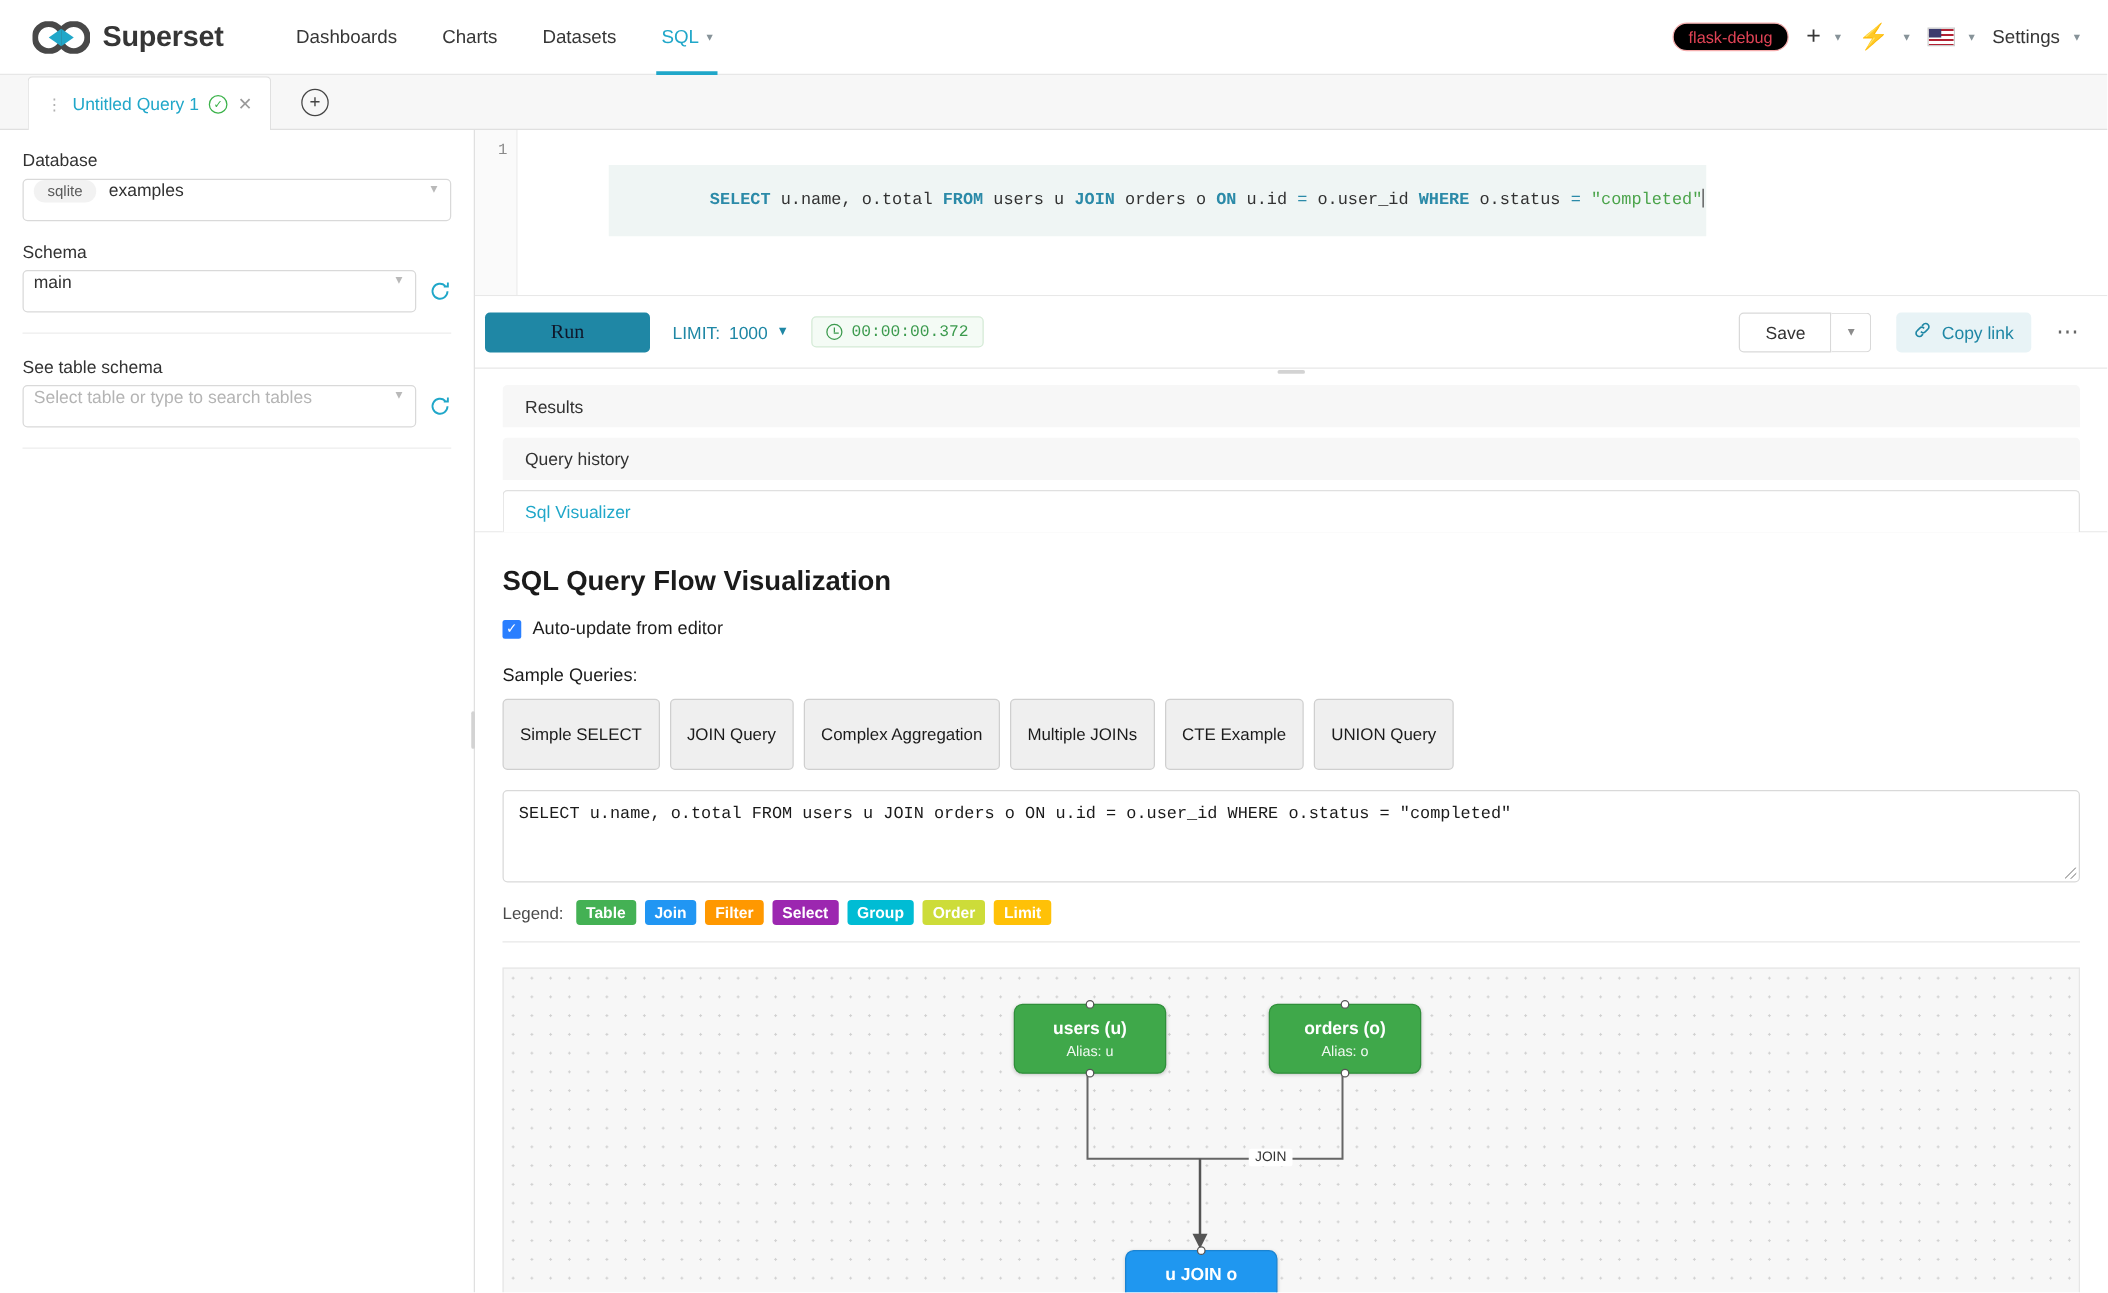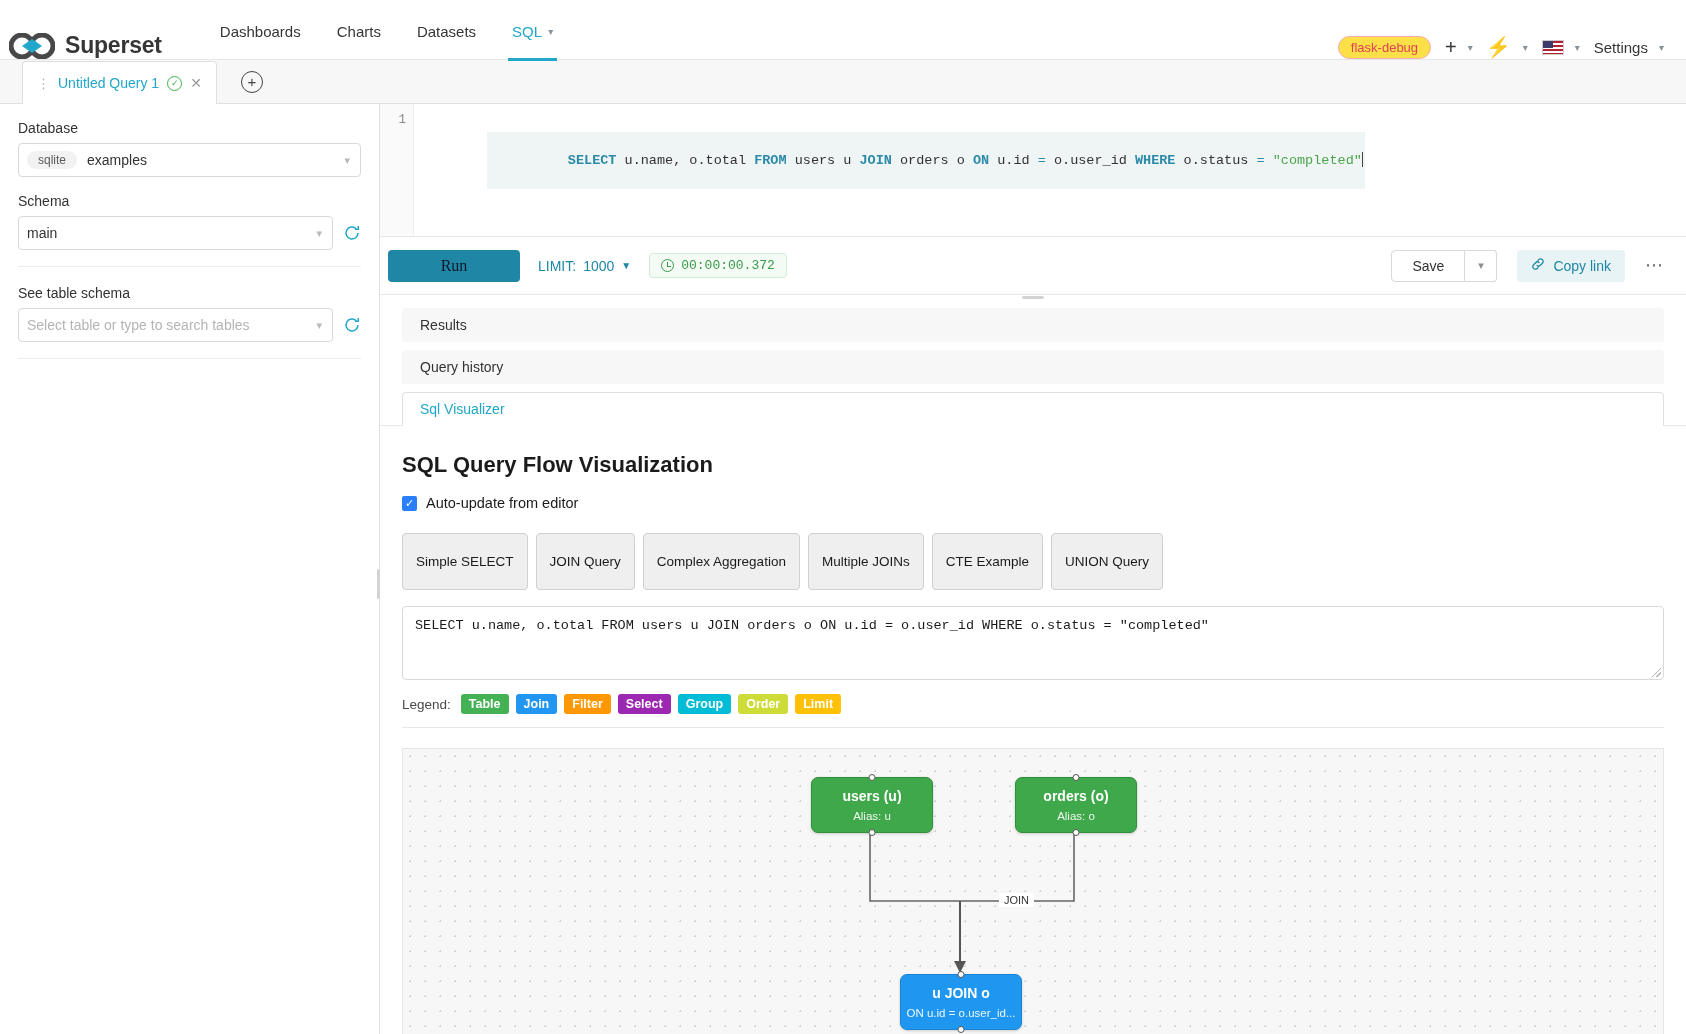--- a/index.html
+++ b/index.html
@@ -7,44 +7,44 @@
     width: 1686px; height: 1034px;
     font-family: "Liberation Sans", sans-serif;
     background: #ffffff;
     overflow: hidden;
     color: #323232;
   }
 
   
   .navbar {
     height: 60px; width: 100%;
-    display: flex; align-items: flex-end;
+    display: flex; align-items: center;
     border-bottom: 1px solid #e7e7e7;
     background: #fff;
-    padding: 0 22px 0 9px;
+    padding: 0 22px 0 26px;
     position: relative;
   }
   .brand { display: flex; align-items: center; gap: 10px; margin-right: 40px; }
   .brand-logo { width: 46px; height: 26px; }
   .brand-text { font-size: 23px; font-weight: bold; color: #20a7c9; letter-spacing: -0.2px; color:#363636;}
   .navlinks { display: flex; align-items: center; height: 56px; }
   .navlink {
     font-size: 15px; color: #363636; padding: 0 18px;
     height: 60px; display: flex; align-items: center; cursor: pointer;
     position: relative;
   }
   .navlink.active { color: #20a7c9; }
   .navlink.active:after {
     content: ""; position: absolute; left: 14px; right: 14px; bottom: 0;
     height: 3px; background: #20a7c9;
   }
   .caret { font-size: 10px; margin-left: 6px; color: #879399; }
   .nav-right { margin-left: auto; display: flex; align-items: center; gap: 14px; }
   .debug-pill {
-    border: 1px solid #f5adad; color: #e04355; background: #fde047;
+    border: 1px solid #f5adad; color: #e04355; background: #000000;
     border-radius: 12px; font-size: 13px; padding: 3px 12px;
   }
   .nav-icon { font-size: 20px; color: #363636; cursor: pointer; display:flex; align-items:center; }
   .nav-icon-group { display: flex; align-items: center; gap: 5px; }
   .flag {
     width: 22px; height: 15px; position: relative; overflow: hidden;
     border: 1px solid #ccc; background: #fff;
   }
   .flag .stripes { position:absolute; inset:0;
     background: repeating-linear-gradient(to bottom, #b22234 0 2px, #fff 2px 4px); }
@@ -81,21 +81,21 @@
   .workspace { display: flex; height: calc(1034px - 60px - 44px); }
 
   
   .leftpane {
     width: 380px; border-right: 1px solid #e0e0e0; padding: 16px 18px 0 18px;
     background: #fff; position: relative;
   }
   .field-label { font-size: 14px; color: #323232; margin-bottom: 7px; }
   .select-box {
     height: 34px; border: 1px solid #d9d9d9; border-radius: 4px;
-    display: flex; align-items: center; padding: 0 10px 0 8px; font-size: 14px;
+    display: flex; align-items: flex-start; padding: 0 10px 0 8px; font-size: 14px;
     background: #fff; cursor: pointer; color: #323232;
   }
   .db-chip {
     background: #f2f2f2; border-radius: 12px; font-size: 12px; padding: 2px 11px;
     color: #5a5a5a; margin-right: 10px;
   }
   .select-caret { margin-left: auto; color: #b9b9b9; font-size: 11px; }
   .field-group { margin-bottom: 16px; }
   .row-with-refresh { display: flex; align-items: center; gap: 10px; }
   .row-with-refresh .select-box { flex: 1; }
@@ -420,20 +420,21 @@
     </div>
 
     <div class="viz">
       <div class="viz-title">SQL Query Flow Visualization</div>
 
       <div class="auto-row">
         <span class="chk">✓</span>
         <span class="auto-label">Auto-update from editor</span>
       </div>
 
+      <div class="sample-label">Sample Queries:</div>
       <div class="sample-btns">
         <button class="sbtn">Simple SELECT</button>
         <button class="sbtn">JOIN Query</button>
         <button class="sbtn">Complex Aggregation</button>
         <button class="sbtn">Multiple JOINs</button>
         <button class="sbtn">CTE Example</button>
         <button class="sbtn">UNION Query</button>
       </div>
 
       <div class="ta-wrap">

